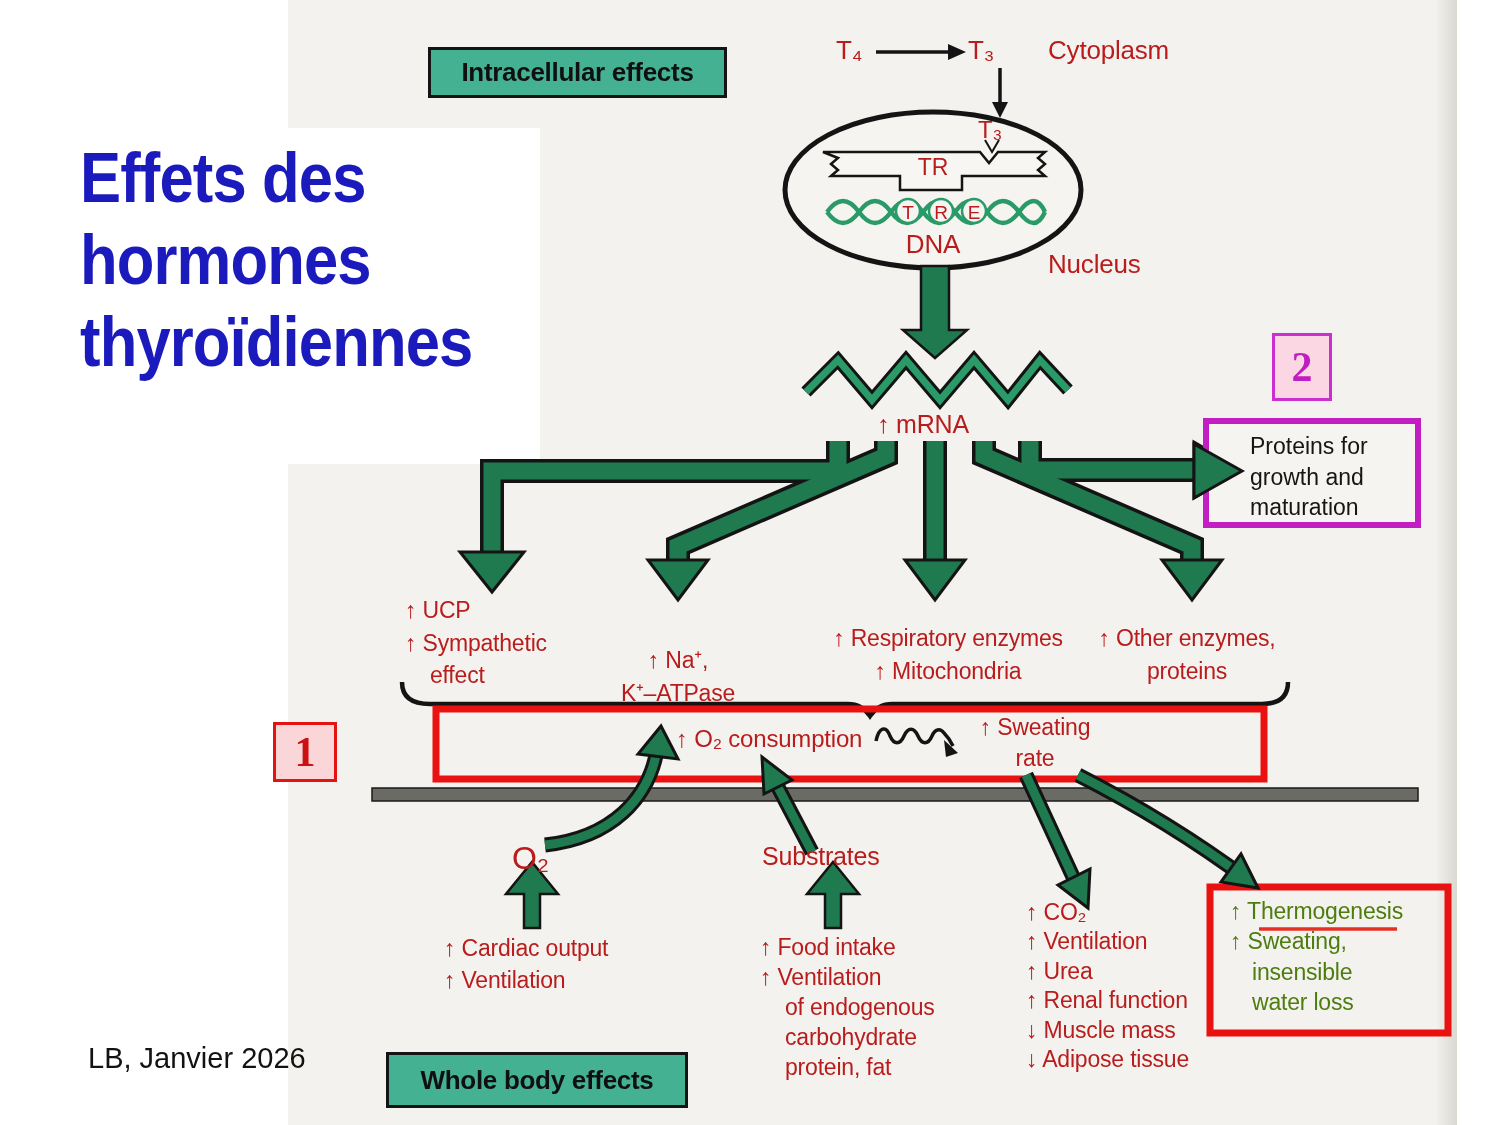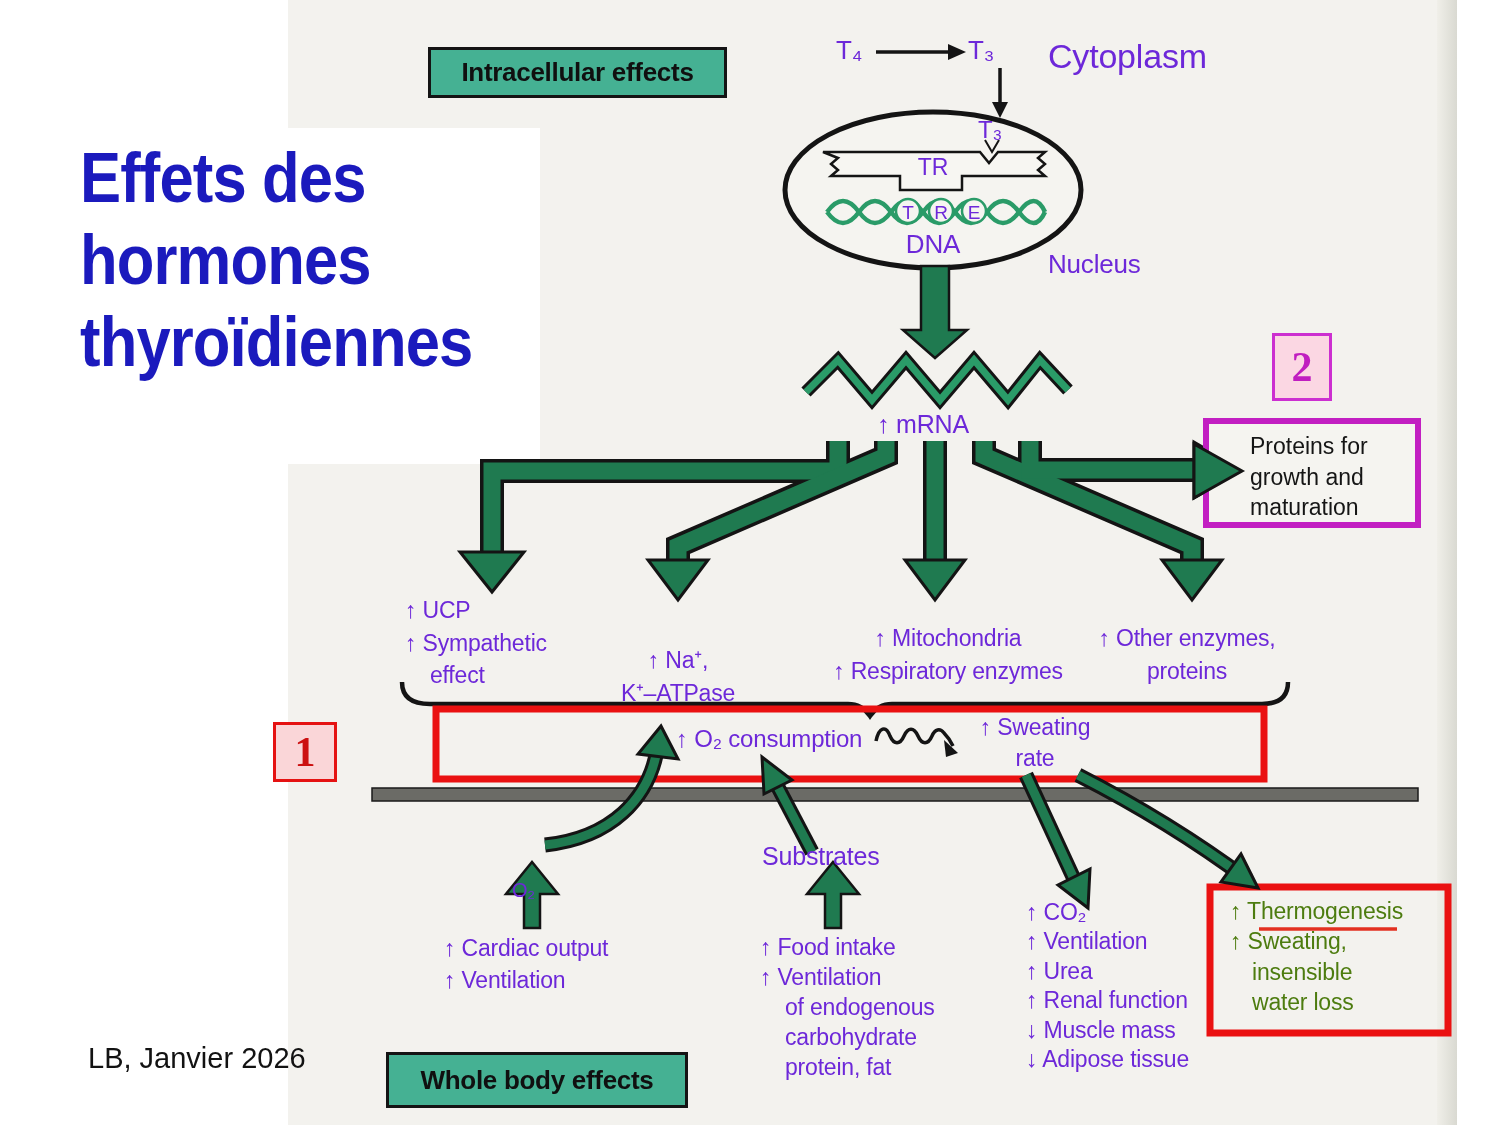--- a/index.html
+++ b/index.html
@@ -25,21 +25,21 @@
     position:absolute;left:80px;top:138px;width:500px;
     font-size:70px;font-weight:bold;line-height:1.17;color:#1b1abd;
     transform:scaleX(0.88);transform-origin:left top;letter-spacing:-1px;
   }
   .teal-box{
     position:absolute;background:#45b193;border:3.5px solid #141414;
     color:#101010;font-weight:bold;font-size:26px;
     display:flex;align-items:center;justify-content:center;
     letter-spacing:-0.3px;
   }
-  .flabel{font-size:23px;color:#6d28d9;line-height:1.42;letter-spacing:-0.2px;white-space:nowrap;}
+  .flabel{font-size:23px;color:#b91c1c;line-height:1.42;letter-spacing:-0.2px;white-space:nowrap;}
   .flabel .ind{margin-left:25px;}
   .center{text-align:center;}
   .marker{
     position:absolute;display:flex;align-items:center;justify-content:center;
     font-family:"Liberation Serif", serif;font-weight:bold;font-size:42px;
   }
   .marker-1{left:273px;top:722px;width:58px;height:54px;background:#fad6d8;border:3px solid #e51212;color:#cc1111;}
   .marker-2{left:1272px;top:333px;width:54px;height:62px;background:#fbd7e3;border:3px solid #cc2fd0;color:#c01ec0;}
   .thermo-text{position:absolute;left:1230px;top:896px;font-size:23px;color:#4d7c0f;line-height:1.32;letter-spacing:-0.2px;white-space:nowrap;}
   .proteins-text{position:absolute;left:1250px;top:431px;font-size:23px;color:#151515;line-height:1.33;white-space:nowrap;}
@@ -164,21 +164,21 @@
 
 <div class="teal-box" style="left:428px;top:47px;width:293px;height:45px;align-items:center;">
   <span>Intracellular effects</span>
 </div>
 <div class="teal-box" style="left:386px;top:1030px;width:296px;height:50px;margin-top:22px;">
   <span>Whole body effects</span>
 </div>
 
 <div class="abs flabel" style="left:836px;top:32px;font-size:26px;">T₄</div>
 <div class="abs flabel" style="left:968px;top:32px;font-size:26px;">T₃</div>
-<div class="abs flabel" style="left:1048px;top:32px;font-size:34px;">Cytoplasm</div>
+<div class="abs flabel" style="left:1048px;top:32px;font-size:26px;">Cytoplasm</div>
 <div class="abs flabel" style="left:978px;top:113px;font-size:24px;">T₃</div>
 <div class="abs flabel center" style="left:908px;top:151px;width:50px;font-size:23px;">TR</div>
 <div class="abs flabel center" style="left:899px;top:200px;width:18px;font-size:19px;">T</div>
 <div class="abs flabel center" style="left:932px;top:200px;width:18px;font-size:19px;">R</div>
 <div class="abs flabel center" style="left:965px;top:200px;width:18px;font-size:19px;">E</div>
 <div class="abs flabel center" style="left:893px;top:226px;width:80px;font-size:26px;">DNA</div>
 <div class="abs flabel" style="left:1048px;top:246px;font-size:26px;">Nucleus</div>
 <div class="abs flabel" style="left:877px;top:407px;font-size:25px;">↑ mRNA</div>
 
 <div class="marker marker-2">
@@ -193,38 +193,38 @@
 <div class="abs flabel" style="left:405px;top:594px;">
   <div>↑ UCP</div>
   <div>↑ Sympathetic</div>
   <div class="ind">effect</div>
 </div>
 <div class="abs flabel center" style="left:598px;top:644px;width:160px;">
   <div>↑ Na⁺,</div>
   <div>K⁺–ATPase</div>
 </div>
 <div class="abs flabel center" style="left:828px;top:622px;width:240px;">
+  <div>↑ Respiratory enzymes</div>
   <div>↑ Mitochondria</div>
-  <div>↑ Respiratory enzymes</div>
 </div>
 <div class="abs flabel center" style="left:1082px;top:622px;width:210px;">
   <div>↑ Other enzymes,</div>
   <div>proteins</div>
 </div>
 
 <div class="marker marker-1">
   <span>1</span>
 </div>
 <div class="abs flabel" style="left:676px;top:722px;font-size:24px;">↑ O₂ consumption</div>
 <div class="abs flabel center" style="left:955px;top:712px;width:160px;line-height:1.35;">
   <div>↑ Sweating</div>
   <div>rate</div>
 </div>
 
-<div class="abs flabel" style="left:512px;top:836px;font-size:20px;margin-top:40px;">O₂</div>
+<div class="abs flabel" style="left:512px;top:836px;font-size:32px;">O₂</div>
 <div class="abs flabel" style="left:762px;top:839px;font-size:25px;">Substrates</div>
 
 <div class="abs flabel" style="left:444px;top:933px;line-height:1.38;">
   <div>↑ Cardiac output</div>
   <div>↑ Ventilation</div>
 </div>
 
 <div class="abs flabel" style="left:760px;top:933px;line-height:1.3;">
   <div>↑ Food intake</div>
   <div>↑ Ventilation</div>

